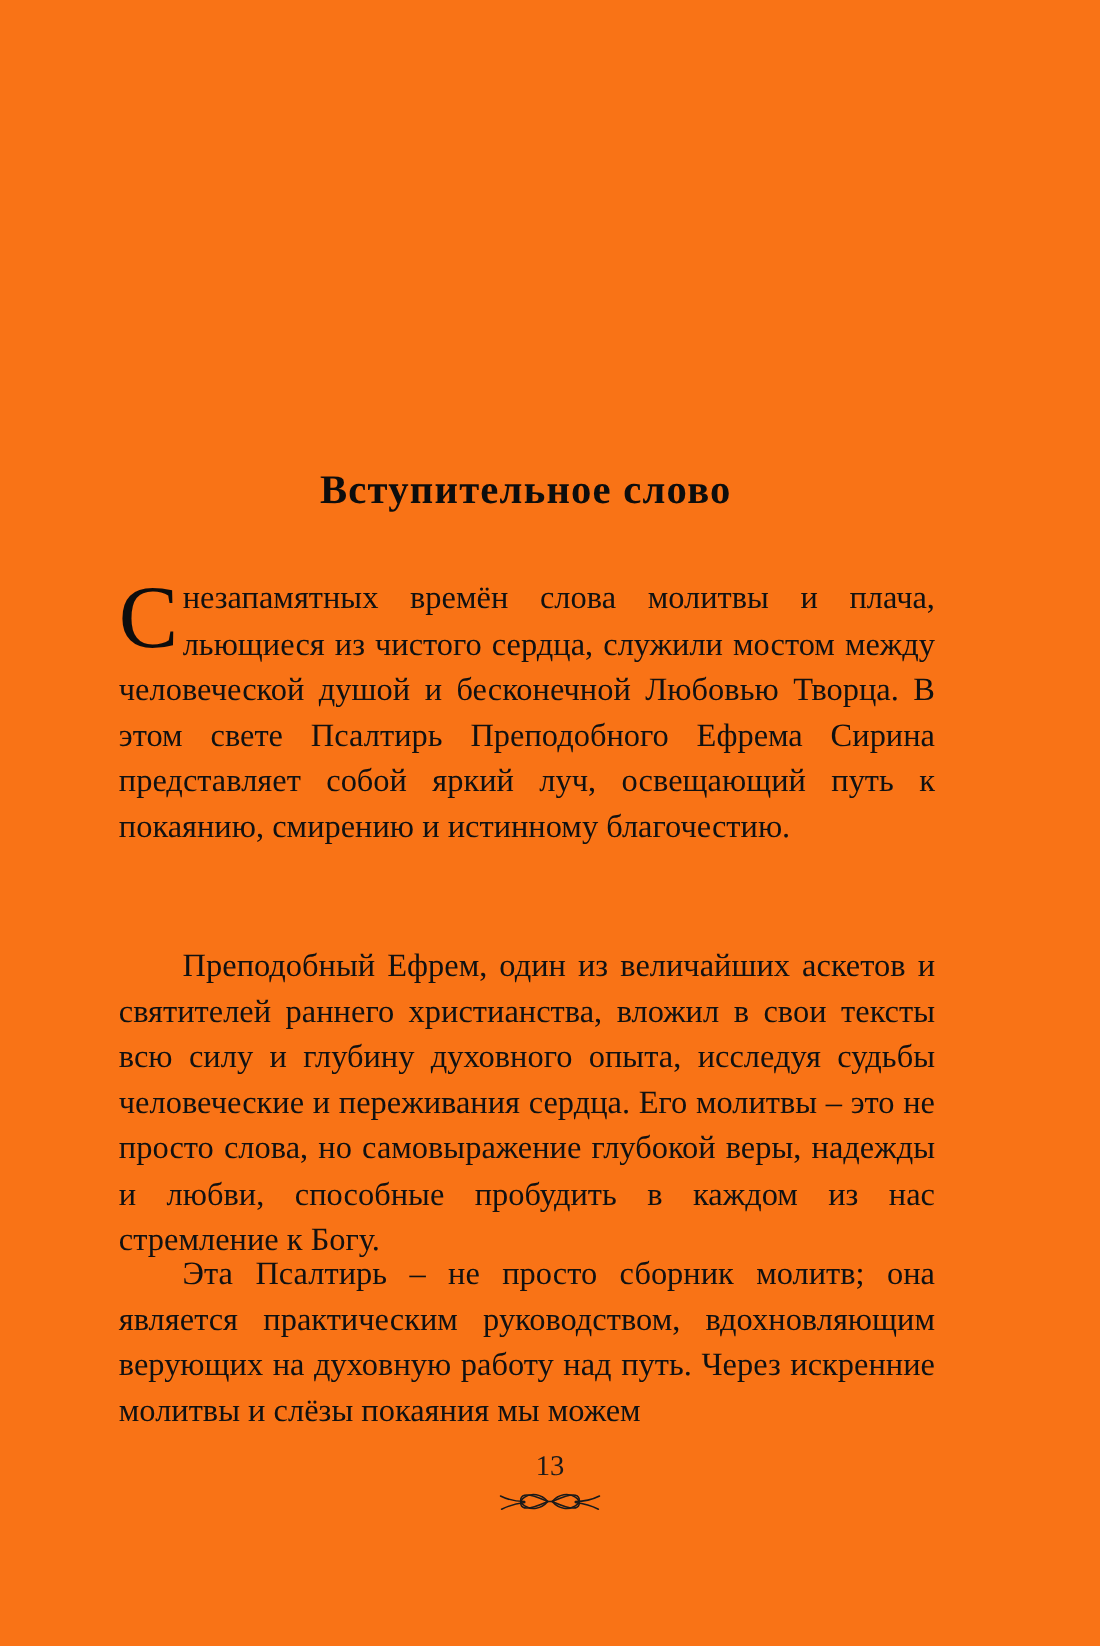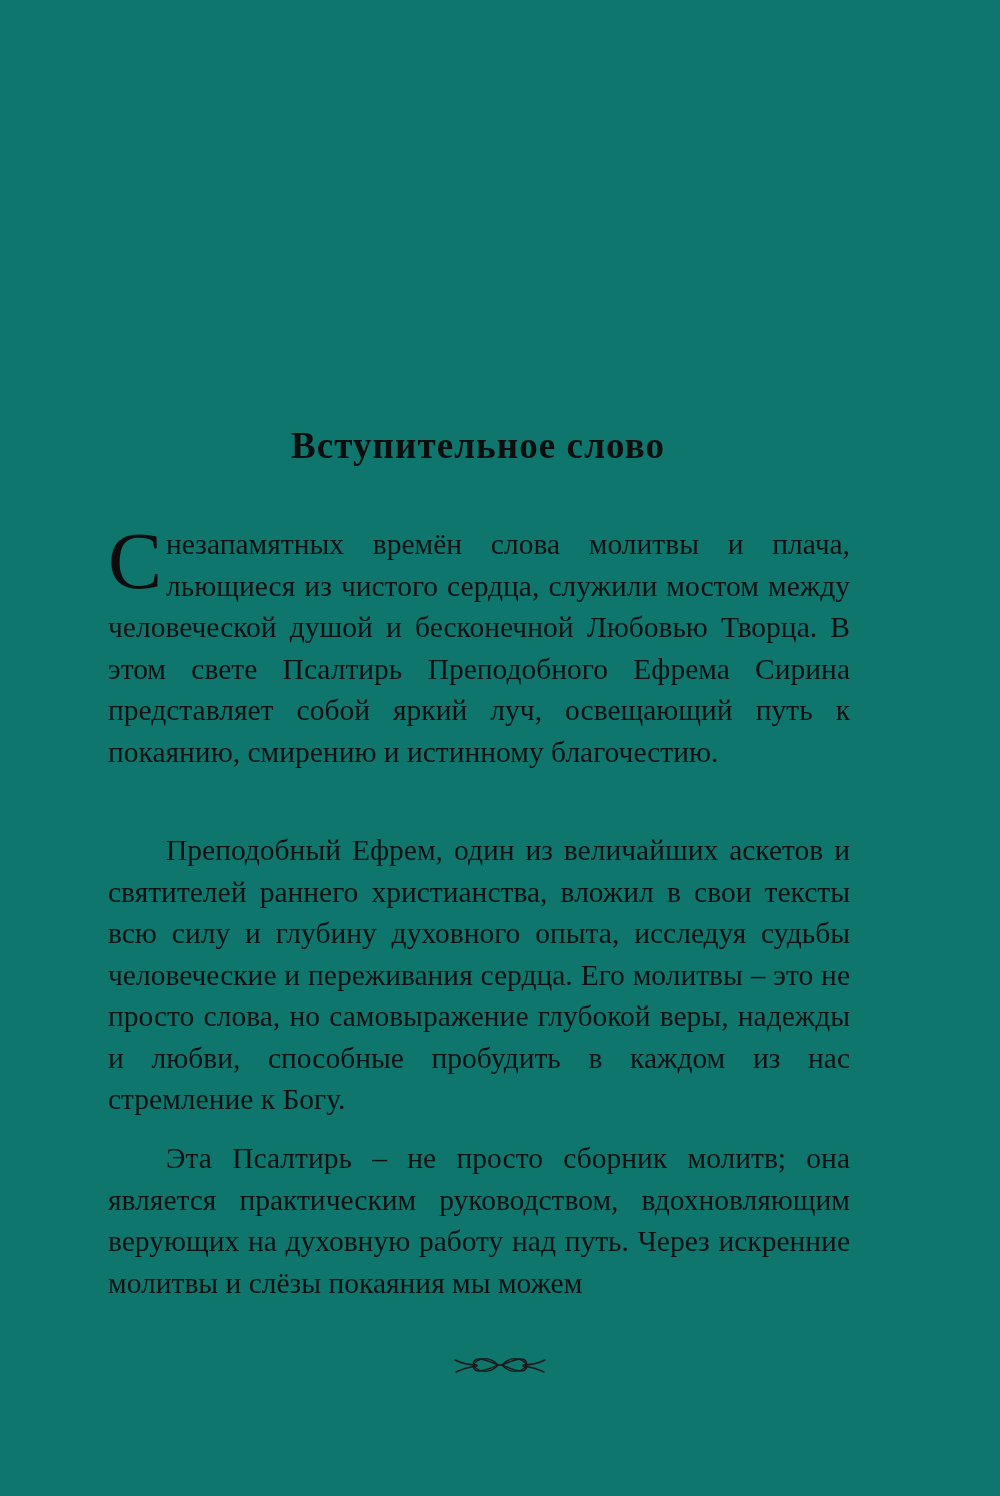--- a/index.html
+++ b/index.html
@@ -4,21 +4,21 @@
 <style>
   html, body {
     margin: 0;
     padding: 0;
     background: #ffffff;
   }
   .page {
     position: relative;
     width: 1000px;
     height: 1496px;
-    background: #0f766e;
+    background: #f97316;
     overflow: hidden;
     font-family: "Liberation Serif", serif;
     color: #111111;
   }
   .chapter-title {
     margin: 0;
     padding: 0;
     position: absolute;
     left: 108px;
     top: 424px;
@@ -88,28 +88,29 @@
 <body>
 
 <div class="page">
 
   <h1 class="chapter-title">Вступительное слово</h1>
 
   <div class="body-text" style="top: 524px;">
     <p class="para first-para"><span class="dropcap">С</span><span>незапамятных времён слова молитвы и плача, льющиеся из чистого сердца, служили мостом между человеческой душой и бесконечной Любовью Творца. В этом свете Псалтирь Преподобного Ефрема Сирина представляет собой яркий луч, освещающий путь к покаянию, смирению и истинному благочестию.</span></p>
   </div>
 
-  <div class="body-text" style="top: 830px;">
+  <div class="body-text" style="top: 858px;">
     <p class="para indent"><span>Преподобный Ефрем, один из величайших аскетов и святителей раннего христианства, вложил в свои тексты всю силу и глубину духовного опыта, исследуя судьбы человеческие и переживания сердца. Его молитвы – это не просто слова, но самовыражение глубокой веры, надежды и любви, способные пробудить в каждом из нас стремление к Богу.</span></p>
   </div>
 
   <div class="body-text" style="top: 1138px;">
     <p class="para indent"><span>Эта Псалтирь – не просто сборник молитв; она является практическим руководством, вдохновляющим верующих на духовную работу над путь. Через искренние молитвы и слёзы покаяния мы можем</span></p>
   </div>
 
+  <div class="page-number">13</div>
 
   <div class="ornament">
     <svg width="130" height="30" viewBox="0 0 130 30" fill="none" xmlns="http://www.w3.org/2000/svg">
       <g stroke="#1a1a1a" stroke-width="1.4" fill="none" stroke-linecap="round">
         <path d="M63 15 C57 8, 48 7, 42 11 C36 15, 38 21, 44 21 C50 21, 56 18, 63 15 Z"></path>
         <path d="M63 15 C57 22, 48 23, 42 19 C36 15, 38 9, 44 9 C50 9, 56 12, 63 15 Z"></path>
         <path d="M67 15 C73 8, 82 7, 88 11 C94 15, 92 21, 86 21 C80 21, 74 18, 67 15 Z"></path>
         <path d="M67 15 C73 22, 82 23, 88 19 C94 15, 92 9, 86 9 C80 9, 74 12, 67 15 Z"></path>
         <path d="M42 15 C34 15, 26 13, 20 10"></path>
         <path d="M42 16 C34 17, 27 19, 21 22"></path>

